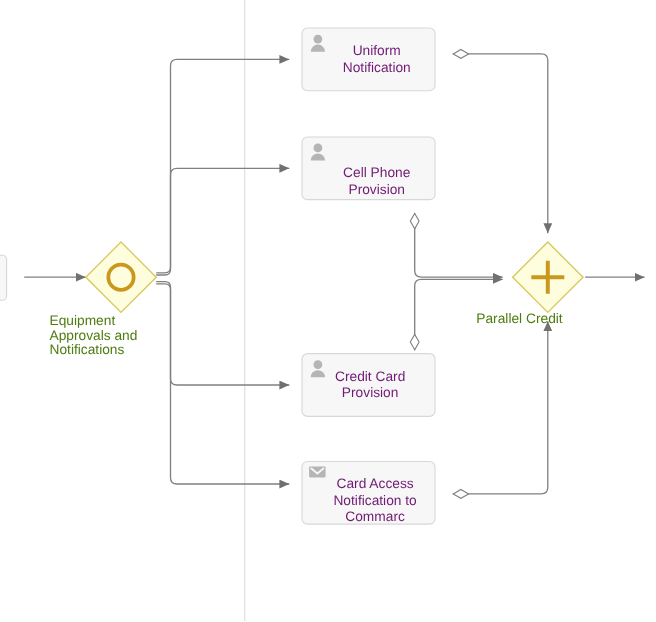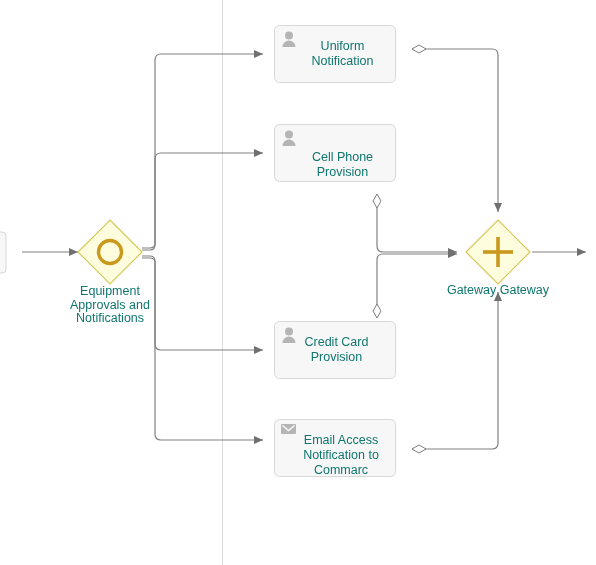--- a/index.html
+++ b/index.html
@@ -20,31 +20,31 @@
   #diagram-svg {
     position: absolute;
     left: 0;
     top: 0;
     width: 596px;
     height: 565px;
   }
   .task-label {
     position: absolute;
     text-align: center;
-    color: #0f766e;
+    color: #701a75;
     font-size: 12.5px;
     line-height: 15px;
     font-family: "Liberation Sans", sans-serif;
     white-space: pre-line;
     pointer-events: none;
   }
   .gw-label {
     position: absolute;
-    text-align: center;
-    color: #0f766e;
+    text-align: left;
+    color: #4d7c0f;
     font-size: 12.5px;
     line-height: 13.5px;
     font-family: "Liberation Sans", sans-serif;
     white-space: pre-line;
   }
 </style>
 </head>
 <body>
 
 <div id="canvas">
@@ -131,23 +131,23 @@
 
   <div class="task-label" style="left:290px; top:39px; width:105px;">Uniform
 Notification</div>
 
   <div class="task-label" style="left:290px; top:150px; width:105px;">Cell Phone
 Provision</div>
 
   <div class="task-label" style="left:284px; top:335px; width:105px;">Credit Card
 Provision</div>
 
-  <div class="task-label" style="left:286px; top:433px; width:110px;">Email Access
+  <div class="task-label" style="left:286px; top:433px; width:110px;">Card Access
 Notification to
 Commarc</div>
 
   <div class="gw-label" style="left:45px; top:285px; width:130px;">Equipment
 Approvals and
 Notifications</div>
 
-  <div class="gw-label" style="left:433px; top:284px; width:130px;">Gateway Gateway</div>
+  <div class="gw-label" style="left:433px; top:284px; width:130px;">Parallel Credit</div>
 
 </div>
 
 </body></html>

